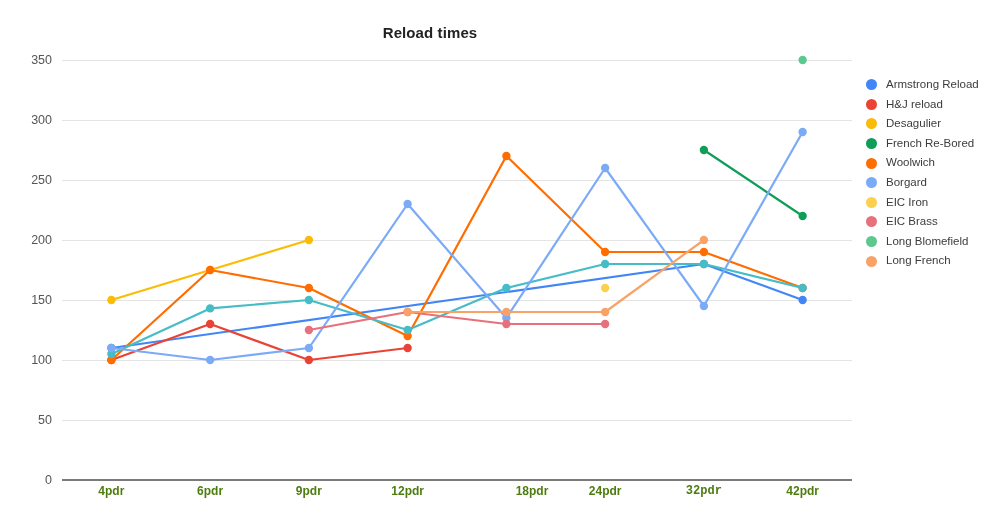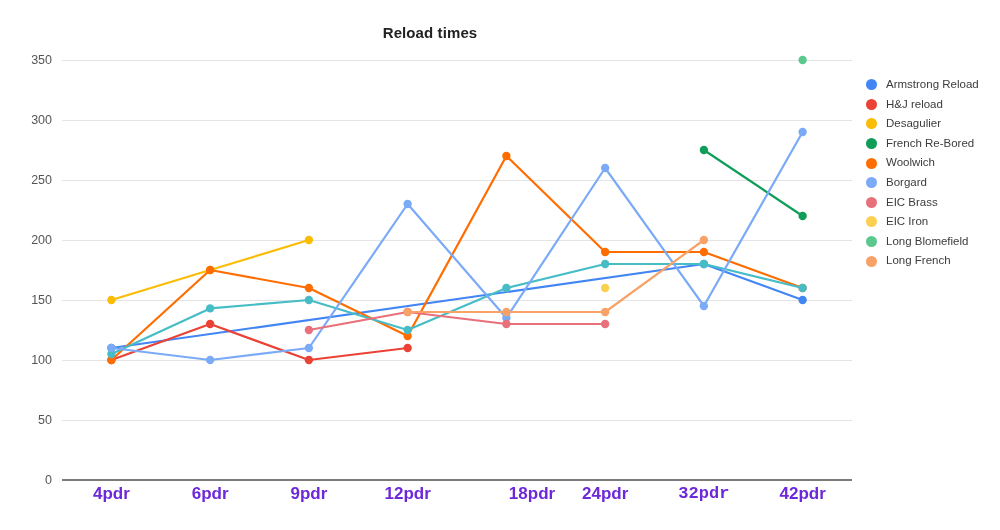--- a/index.html
+++ b/index.html
@@ -3,21 +3,21 @@
 <meta charset="utf-8">
 <style>
   html,body{margin:0;padding:0;}
   body{width:1000px;height:530px;background:#ffffff;font-family:"Liberation Sans",sans-serif;overflow:hidden;}
   #chart-root{position:relative;width:852px;height:530px;}
   #chart-title{position:absolute;left:0;top:24px;width:860px;text-align:center;font-size:15px;font-weight:bold;color:#222222;letter-spacing:.1px;}
   #plot-area{position:absolute;left:62px;top:60px;width:790px;height:420px;}
   .gridline{position:absolute;left:0;width:790px;height:1px;background:#e4e4e4;}
   .axisline{position:absolute;left:0;width:790px;height:1.6px;background:#7b7b7b;}
   .ytick-wrap{position:absolute;left:-66px;width:56px;text-align:right;font-size:12.5px;color:#555555;transform:translateY(-50%);}
-  .xtick{position:absolute;top:424px;font-size:17px;font-weight:bold;color:#6d28d9;transform:translateX(-50%);white-space:nowrap;}
+  .xtick{position:absolute;top:424px;font-size:12px;font-weight:bold;color:#4d7c0f;transform:translateX(-50%);white-space:nowrap;}
   #series-svg{position:absolute;left:0;top:0;width:790px;height:420px;overflow:visible;}
   #legend{position:absolute;left:866px;top:60px;width:134px;margin-top:15px;}
   .legend-row{display:flex;align-items:center;height:19.6px;}
   .legend-swatch{width:11px;height:11px;border-radius:50%;flex:0 0 auto;margin-right:9px;}
   .legend-label{font-size:11.5px;color:#3c3c3c;white-space:nowrap;line-height:1;}
 </style>
 </head>
 <body>
 
 <div id="chart-root">
@@ -155,26 +155,26 @@
       </div>
       <div class="legend-row">
         <span class="legend-swatch" style="background: rgb(255, 109, 1);"></span>
         <span class="legend-label">Woolwich</span>
       </div>
       <div class="legend-row">
         <span class="legend-swatch" style="background: rgb(123, 170, 247);"></span>
         <span class="legend-label">Borgard</span>
       </div>
       <div class="legend-row">
+        <span class="legend-swatch" style="background: rgb(252, 208, 79);"></span>
+        <span class="legend-label">EIC Iron</span>
+      </div>
+      <div class="legend-row">
         <span class="legend-swatch" style="background: rgb(232, 112, 122);"></span>
         <span class="legend-label">EIC Brass</span>
-      </div>
-      <div class="legend-row">
-        <span class="legend-swatch" style="background: rgb(252, 208, 79);"></span>
-        <span class="legend-label">EIC Iron</span>
       </div>
       <div class="legend-row">
         <span class="legend-swatch" style="background: rgb(91, 201, 141);"></span>
         <span class="legend-label">Long Blomefield</span>
       </div>
       <div class="legend-row">
         <span class="legend-swatch" style="background: rgb(248, 162, 104);"></span>
         <span class="legend-label">Long French</span>
       </div>
     </div>

